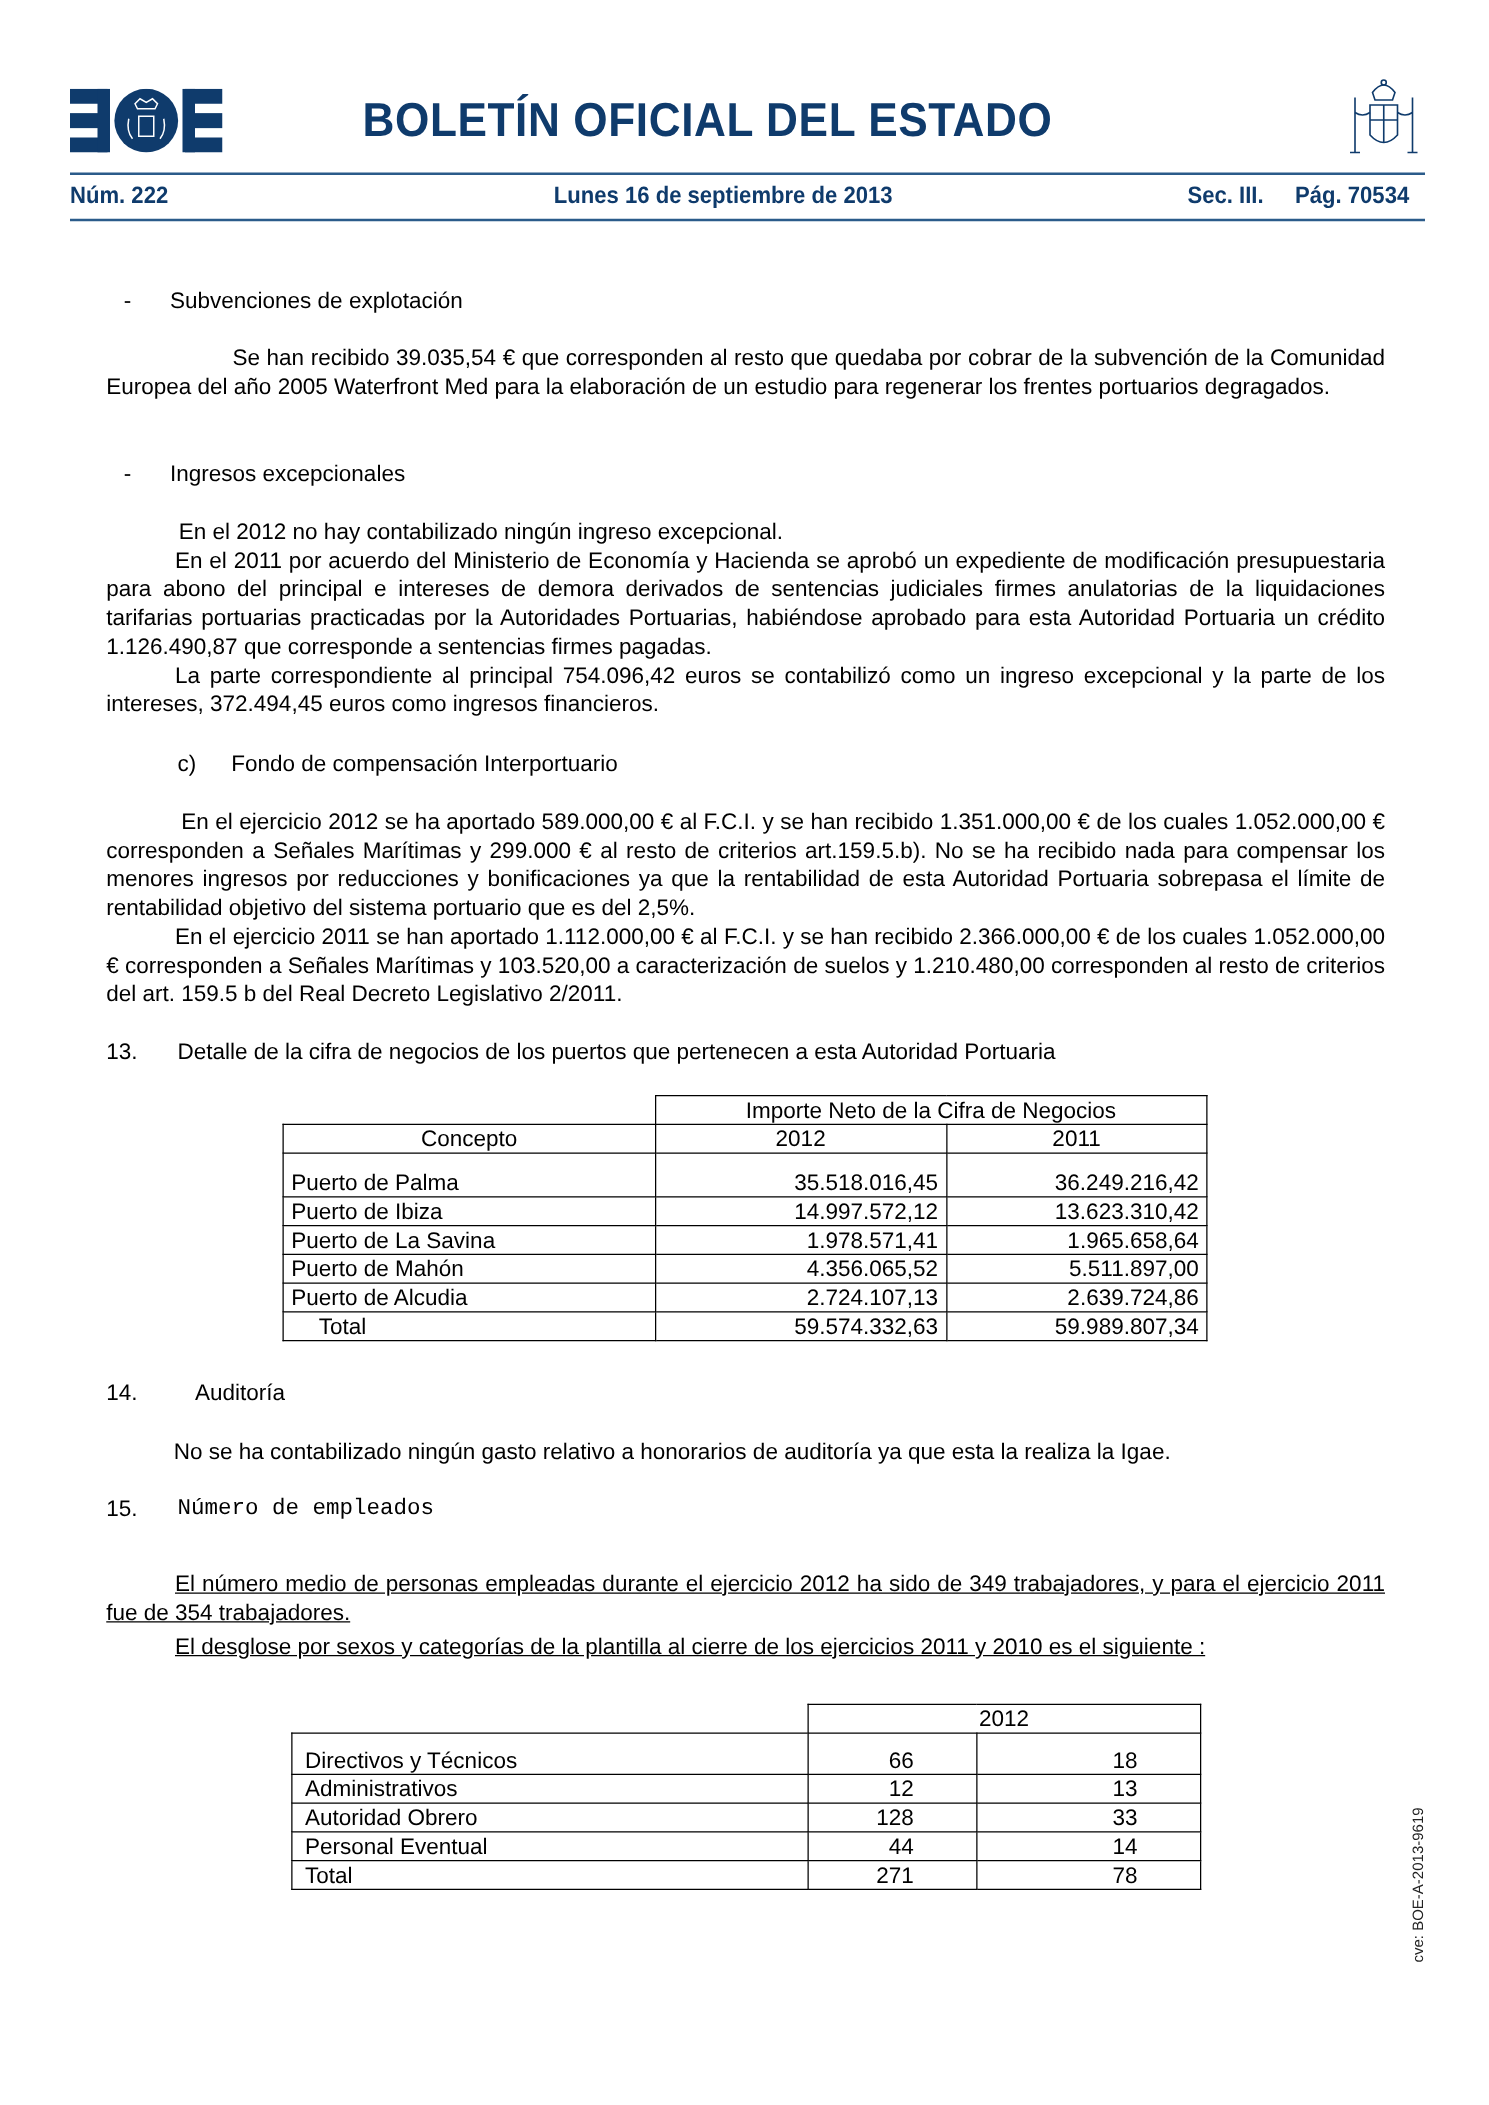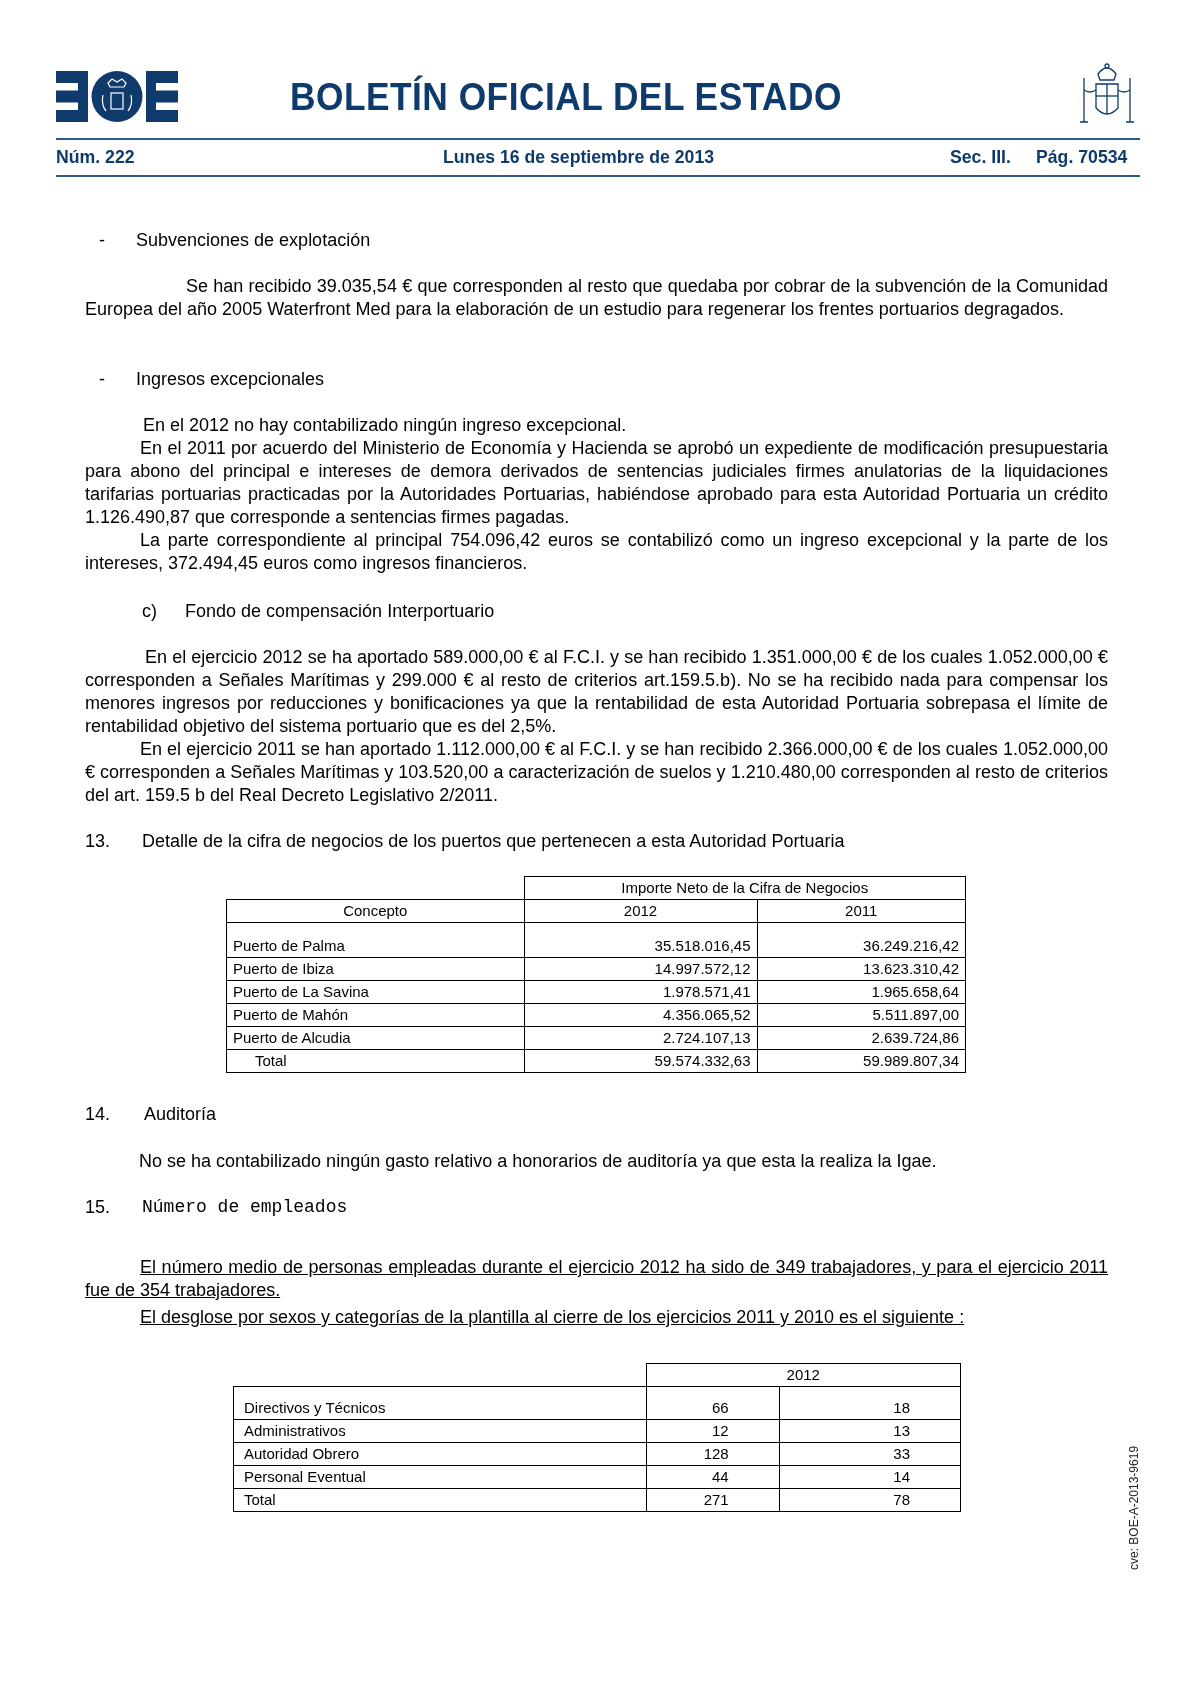--- a/index.html
+++ b/index.html
@@ -8,21 +8,21 @@
   .hdr-logo { position: absolute; left: 56px; top: 71px; width: 122px; height: 51px; }
   .hdr-title { position: absolute; left: 290px; top: 76px; font-size: 38px; font-weight: bold;
                color: #0f3b6c; letter-spacing: 0.5px; white-space: nowrap; transform: scaleX(0.93); transform-origin: left; }
   .hdr-shield { position: absolute; left: 1076px; top: 60px; width: 62px; height: 68px; }
   .rule { position: absolute; left: 56px; width: 1084px; height: 2px; background: #2b5b8a; }
   .hdr-meta { position: absolute; top: 146px; font-size: 19px; font-weight: bold; color: #0f3b6c; white-space: nowrap; transform: scaleX(0.93); transform-origin: left; }
   .txt { position: absolute; font-size: 18px; line-height: 23px; white-space: nowrap; transform-origin: left; }
   .para { position: absolute; left: 85px; width: 1023px; font-size: 18px; line-height: 23px; text-align: justify; }
   .para p { margin: 0; text-indent: 0; }
   .ind { text-indent: 55px !important; }
-  table { border-collapse: collapse; font-size: 15px; position: absolute; }
+  table { border-collapse: collapse; font-size: 18px; position: absolute; }
   td { border: 1.5px solid #000; padding: 0 6px; height: 22px; line-height: 22px; white-space: nowrap; }
   .r { text-align: right; }
   .c { text-align: center; }
   .nob { border: none; }
   .cve { position: absolute; left: 1127px; top: 1570px; font-size: 12px; transform: rotate(-90deg); transform-origin: left top; white-space: nowrap; color: #222; }
 </style>
 </head>
 <body>
 
 <svg class="hdr-logo" viewBox="0 0 122 51">
@@ -125,21 +125,21 @@
   </tr>
   <tr>
     <td style="padding-left:28px;">Total</td>
     <td class="r">59.574.332,63</td>
     <td class="r">59.989.807,34</td>
   </tr>
 </tbody>
   </table>
 
 <div class="txt" style="left:85px; top:1103px;">14.</div>
-<div class="txt" style="left:144px; top:1103px;">Auditoría</div>
+<div class="txt" style="left:156px; top:1103px;">Auditoría</div>
 <div class="txt" style="left:139px; top:1150px;">No se ha contabilizado ningún gasto relativo a honorarios de auditoría ya que esta la realiza la Igae.</div>
 
 <div class="txt" style="left:85px; top:1196px;">15.</div>
 <div class="txt" style="left:142px; top:1196px;font-family:Liberation Mono, monospace;">Número de empleados</div>
 <div class="para" style="top:1256px;text-decoration:underline;">
   <p class="ind">El número medio de personas empleadas durante el ejercicio 2012 ha sido de 349 trabajadores, y para el ejercicio 2011 fue de 354 trabajadores.</p>
   <p class="ind" style="margin-top:4px;">El desglose por sexos y categorías de la plantilla al cierre de los ejercicios 2011 y 2010 es el siguiente :</p>
 </div>
 
 <table style="left:233px; top:1363px; width:728px;">

